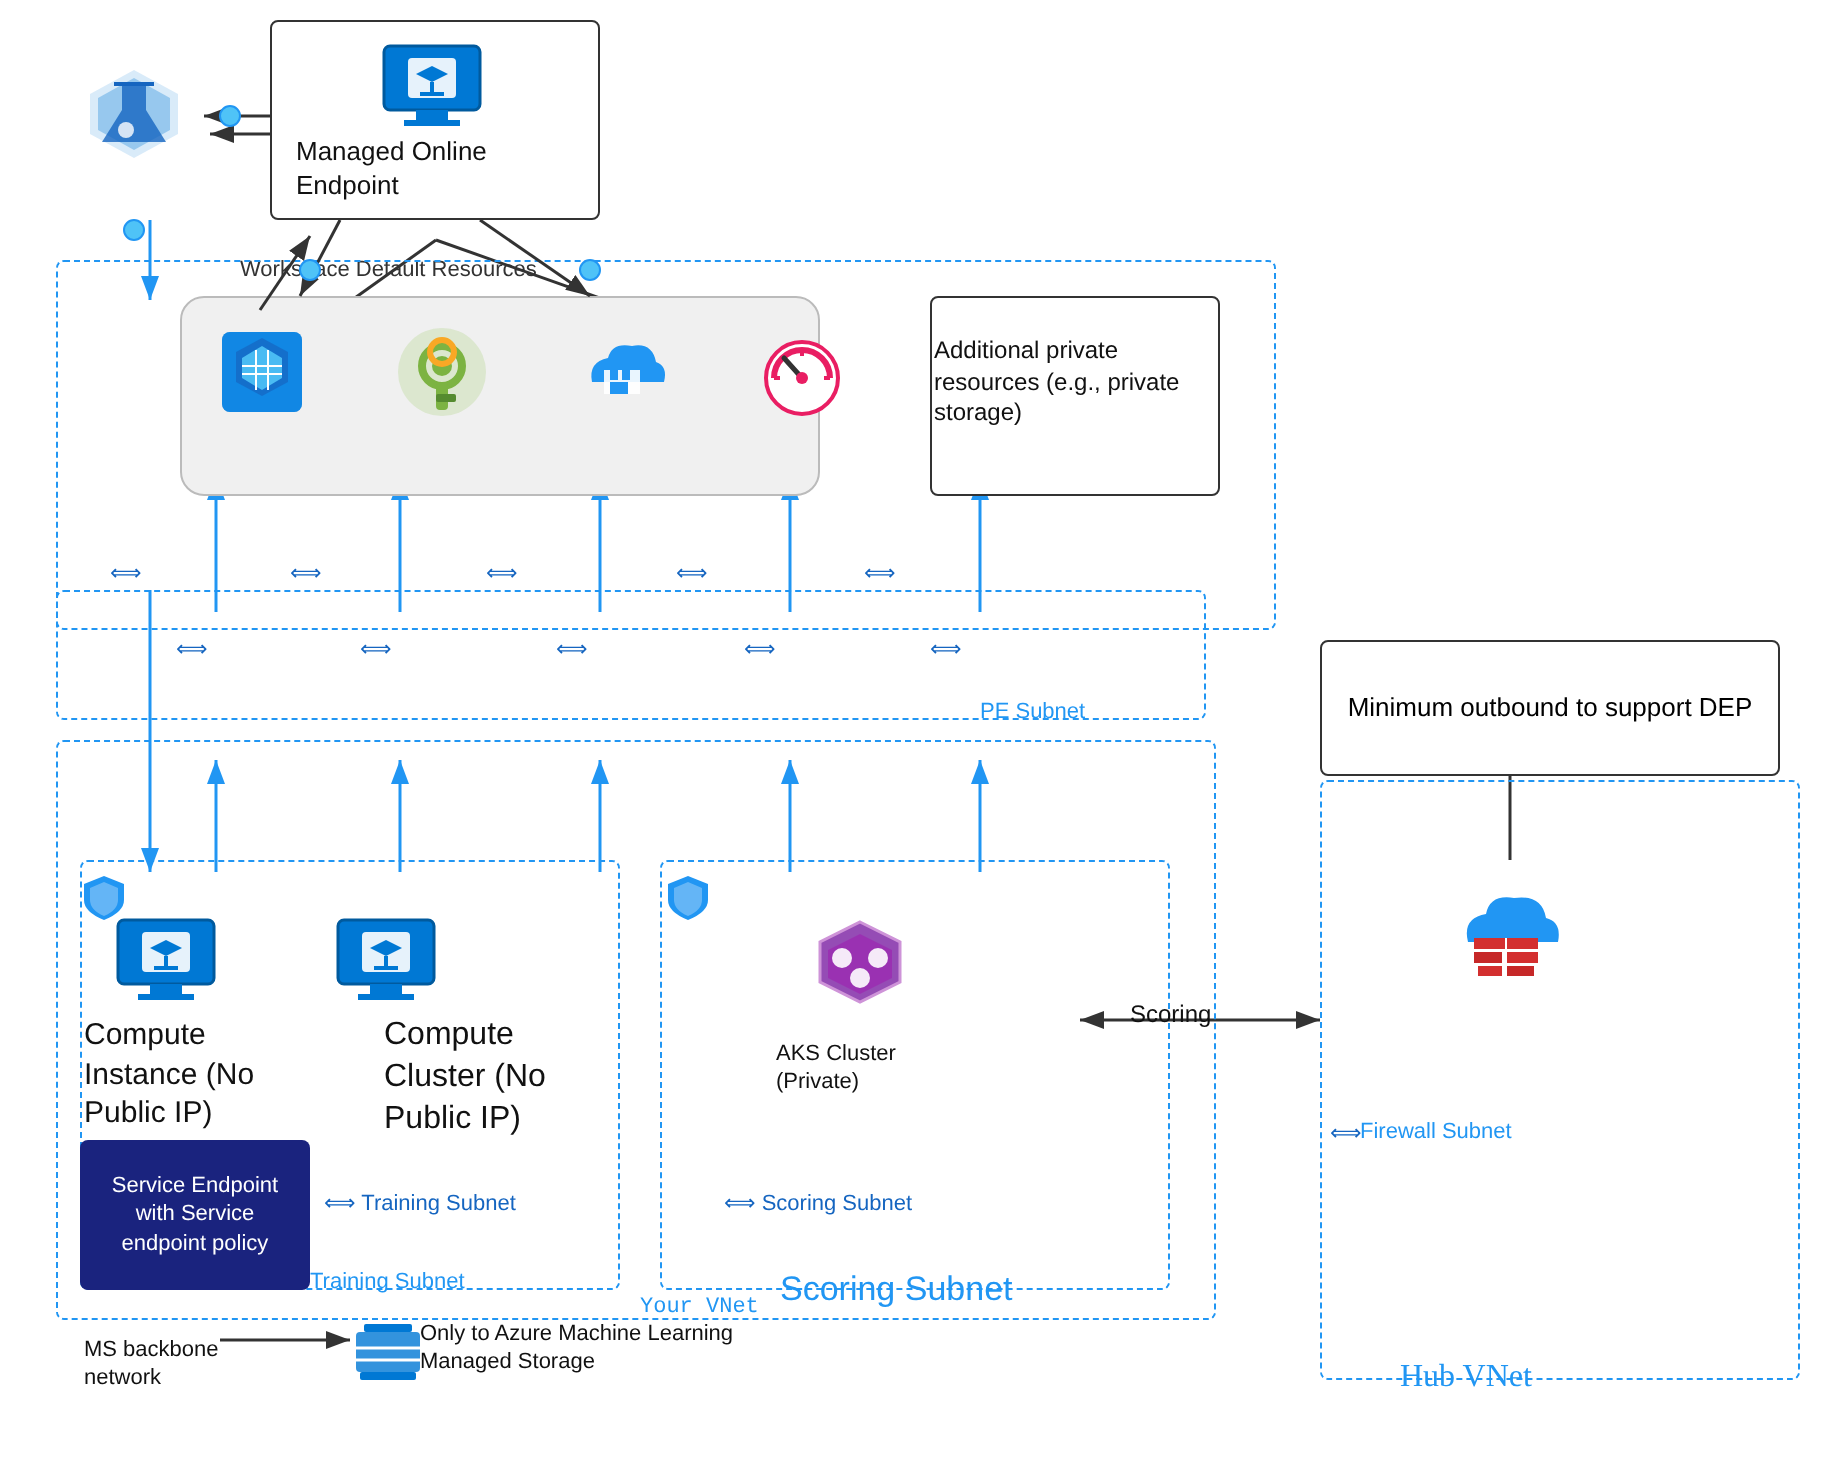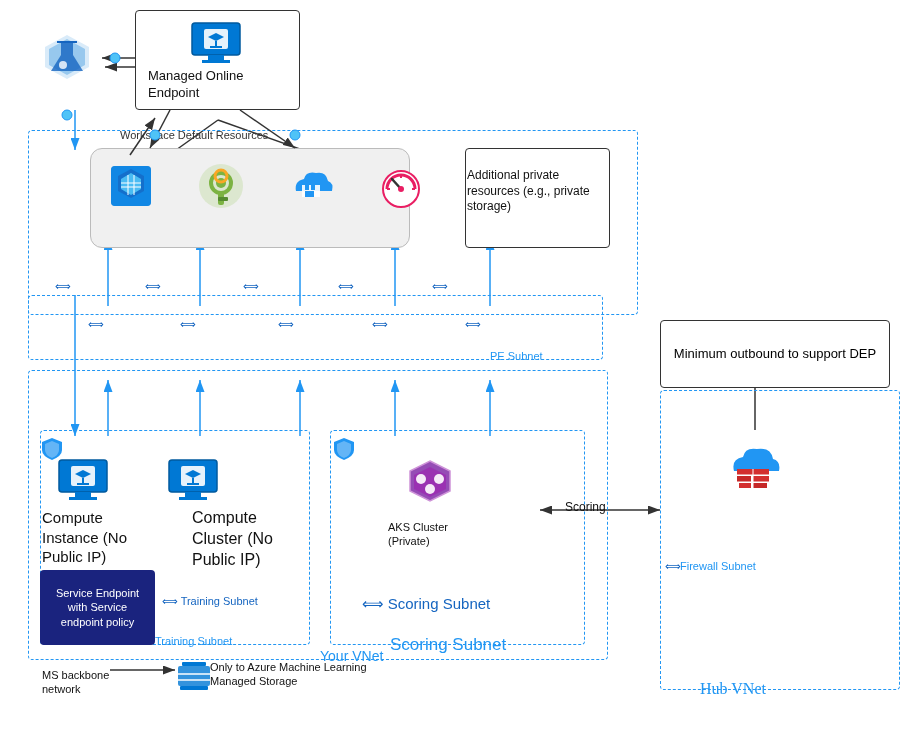--- a/index.html
+++ b/index.html
@@ -229,21 +229,21 @@
   <div class="label-blue" style="left:180px; top:318px;">⟺</div>
   <div class="label-blue" style="left:278px; top:318px;">⟺</div>
   <div class="label-blue" style="left:372px; top:318px;">⟺</div>
   <div class="label-blue" style="left:465px; top:318px;">⟺</div>
 
   <div style="position:absolute; left:490px; top:350px; font-size:11px; color:#2196F3;">PE Subnet</div>
 
   <div class="box-dashed" style="left:28px; top:370px; width:580px; height:290px;">
   </div>
 
-  <div style="position:absolute; left:320px; top:648px; font-size:14px; color:#2196F3;">Your VNet</div>
+  <div style="position:absolute; left:320px; top:648px; font-size:11px; color:#2196F3;font-family:Liberation Mono, monospace;">Your VNet</div>
 
   <div class="box-dashed" style="left:40px; top:430px; width:270px; height:215px;">
   </div>
   <div style="position:absolute; left:155px; top:635px; font-size:11px; color:#2196F3;">Training Subnet</div>
 
   <div class="box-dashed" style="left:330px; top:430px; width:255px; height:215px;">
   </div>
   <div style="position:absolute; left:390px; top:635px; font-size:17px; color:#2196F3;">Scoring Subnet</div>
 
   <div class="icon" style="left:38px; top:435px; width:28px; height:28px;">
@@ -305,21 +305,21 @@
   <div class="label" style="left:565px; top:500px; width:70px; font-size:12px;">Scoring</div>
 
   <div class="service-endpoint-box" style="left:40px; top:570px; width:115px;">
     <span>Service Endpoint
 with  Service
 endpoint policy</span>
   </div>
 
   <div class="label-blue" style="left:162px; top:595px; font-size:11px;">⟺ Training Subnet</div>
 
-  <div class="label-blue" style="left:362px; top:595px; font-size:15px;text-align:center;">⟺ Scoring Subnet</div>
+  <div class="label-blue" style="left:362px; top:595px; font-size:11px;text-align:center;">⟺ Scoring Subnet</div>
 
   <div class="box-dashed" style="left:660px; top:390px; width:240px; height:300px;">
   </div>
   <div style="position:absolute; left:700px; top:680px; font-size:16px; color:#2196F3;font-family:Liberation Serif, serif;">Hub VNet</div>
 
   <div class="box" style="left:660px; top:320px; width:230px; height:68px; text-align:center; display:flex; align-items:center; justify-content:center;">
     <span style="font-size:13px; font-weight:500; text-align:center; line-height:1.4;">Minimum outbound to
 support DEP</span>
   </div>
 

